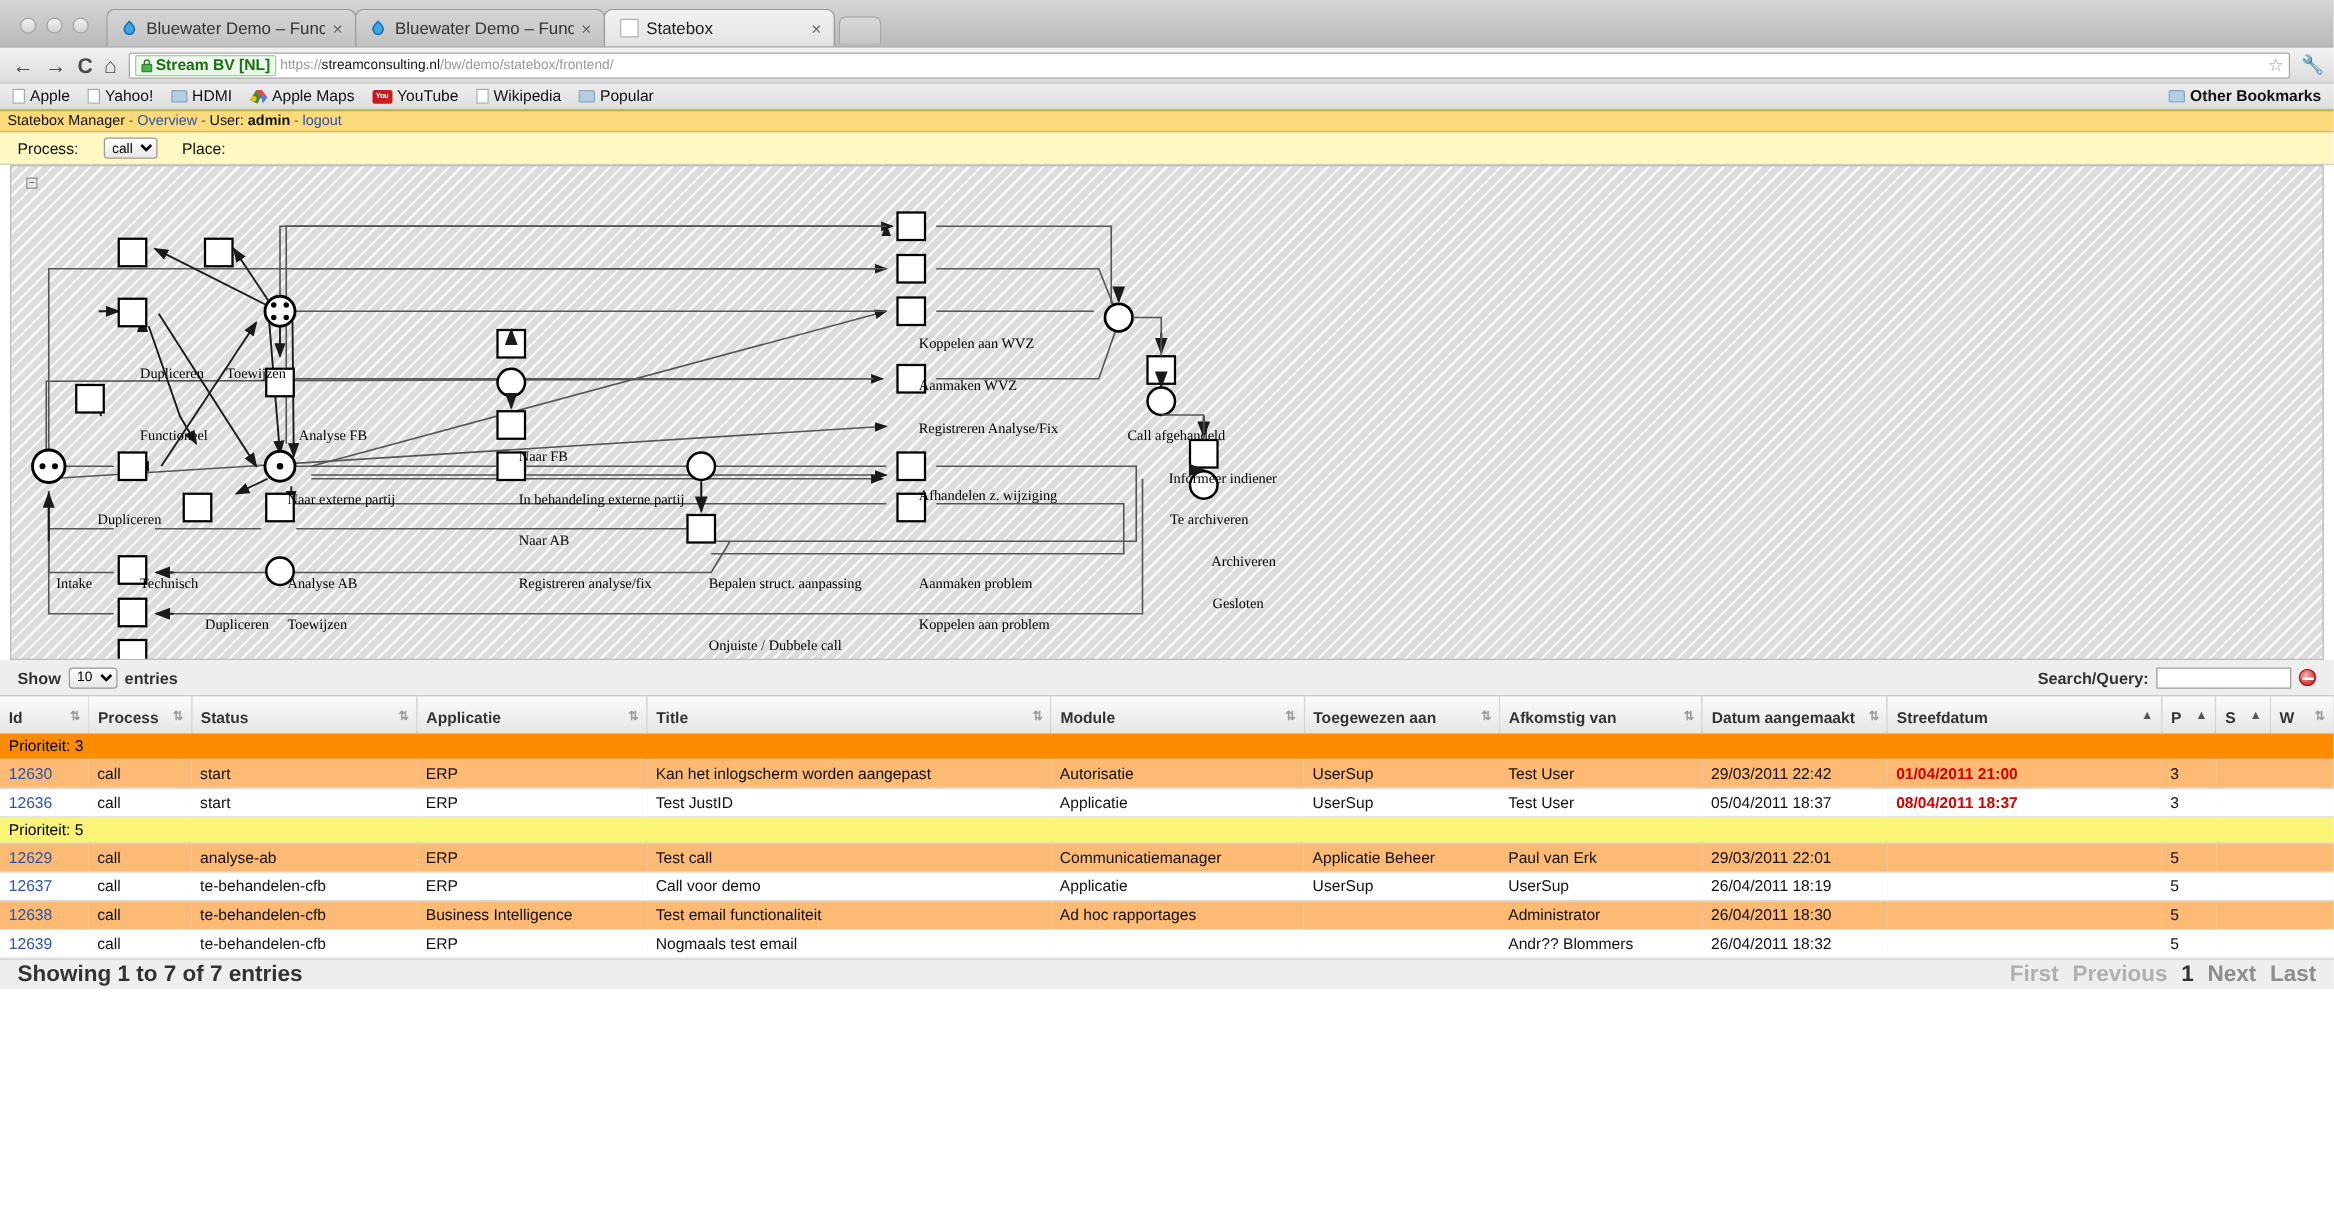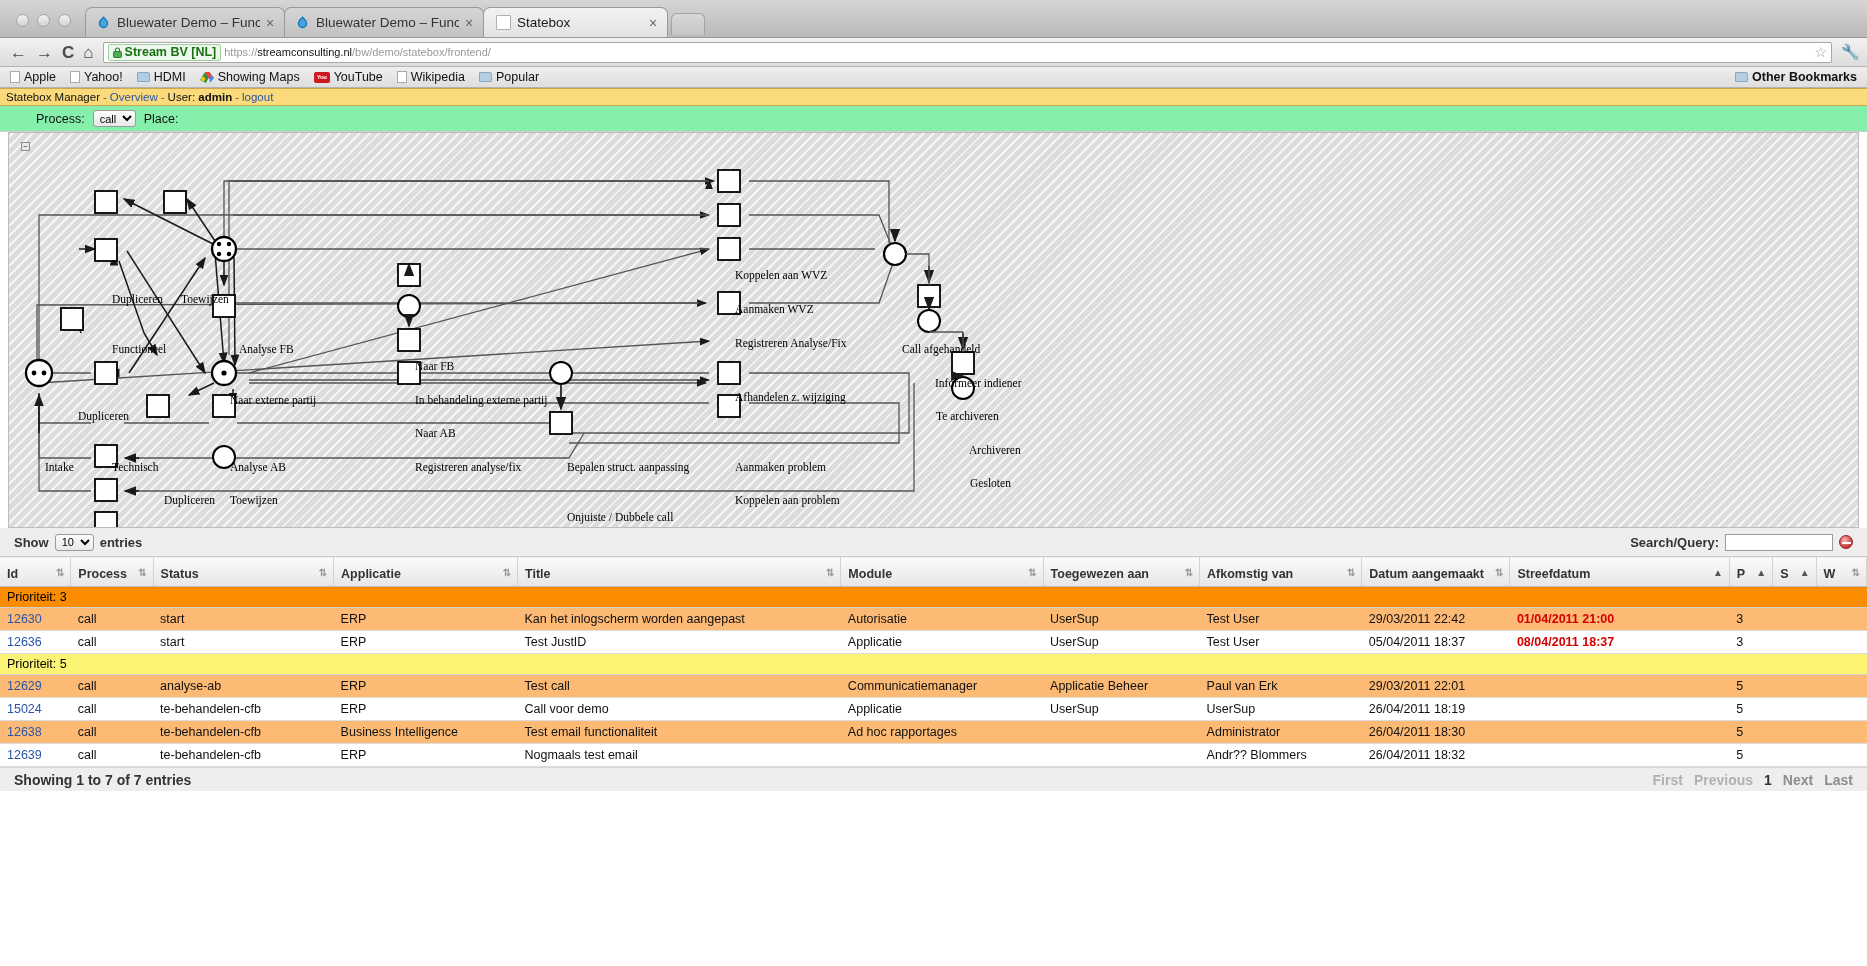--- a/index.html
+++ b/index.html
@@ -95,22 +95,22 @@
     height:18px; background:#fada7b;
     border-top:1px solid #caa94e; border-bottom:1px solid #caa94e;
     display:flex; align-items:center; padding:0 6px;
     font-size:11.5px; color:#111;
   }
   .appbar a { color:#2a54a8; text-decoration:none; cursor:pointer; }
   .appbar .sep { color:#6f5a20; margin:0 3px; }
   .appbar b { font-weight:bold; }
 
   .procbar {
-    height:26px; background:#86efac;
-    display:flex; align-items:center; gap:8px; padding:0 36px;
+    height:26px; background:#fef9c3;
+    display:flex; align-items:center; gap:20px; padding:0 14px;
     font-size:12.5px; color:#111;
     border-bottom:1px solid #cfcfcf;
   }
   select.mini {
     font-family:"Liberation Sans", sans-serif;
     font-size:11px; height:17px; padding:0 2px;
     border:1px solid #9a9a9a; border-radius:3px;
     background:linear-gradient(#fdfdfd,#e7e7e7);
   }
 
@@ -181,21 +181,21 @@
     color:#111; vertical-align:middle; white-space:nowrap;
   }
   tbody tr.odd td  { background:#fdba74; }
   tbody tr.even td { background:#ffffff; }
   td.idcell a { color:#2a54a8; text-decoration:none; }
   td.due { color:#d40000; font-weight:bold; }
 
   .dtbottom {
     height:24px; display:flex; align-items:center;
     padding:0 14px; background:#eeeeee;
-    font-size:14px; font-weight:bold; color:#333;
+    font-size:18px; font-weight:bold; color:#333;
     border-top:1px solid #d8d8d8;
   }
   .paging { margin-left:auto; display:flex; gap:11px; align-items:center; }
   .paging span { color:#b0b0b0; cursor:default; }
   .paging span.cur { color:#333; }
   .paging span.act { color:#8d8d8d; cursor:pointer; }
 </style>
 </head>
 <body>
 
@@ -276,21 +276,21 @@
     </div>
     <div class="bm">
       <span class="bm-gmaps">
         <svg width="14" height="12" viewBox="0 0 14 12">
             <path d="M0 9l5-8 4 5-3 6z" fill="#3a8f3a"></path>
             <path d="M5 1l4.5 0L14 7l-5 1z" fill="#e8453c"></path>
             <circle cx="3" cy="8" r="2.2" fill="#f4c20d"></circle>
             <path d="M9 4l5 3-4 5z" fill="#4285f4"></path>
           </svg>
       </span>
-      <span>Showing Maps</span>
+      <span>Apple Maps</span>
     </div>
     <div class="bm">
       <span class="bm-yt">You</span>
       <span>YouTube</span>
     </div>
     <div class="bm">
       <span class="bm-doc"></span>
       <span>Wikipedia</span>
     </div>
     <div class="bm">
@@ -601,21 +601,21 @@
           <td>Communicatiemanager</td>
           <td>Applicatie Beheer</td>
           <td>Paul van Erk</td>
           <td>29/03/2011 22:01</td>
           <td></td>
           <td>5</td>
           <td></td>
           <td></td>
         </tr>
         <tr class="even">
-          <td class="idcell"><a>15024</a></td>
+          <td class="idcell"><a>12637</a></td>
           <td>call</td>
           <td>te-behandelen-cfb</td>
           <td>ERP</td>
           <td>Call voor demo</td>
           <td>Applicatie</td>
           <td>UserSup</td>
           <td>UserSup</td>
           <td>26/04/2011 18:19</td>
           <td></td>
           <td>5</td>

